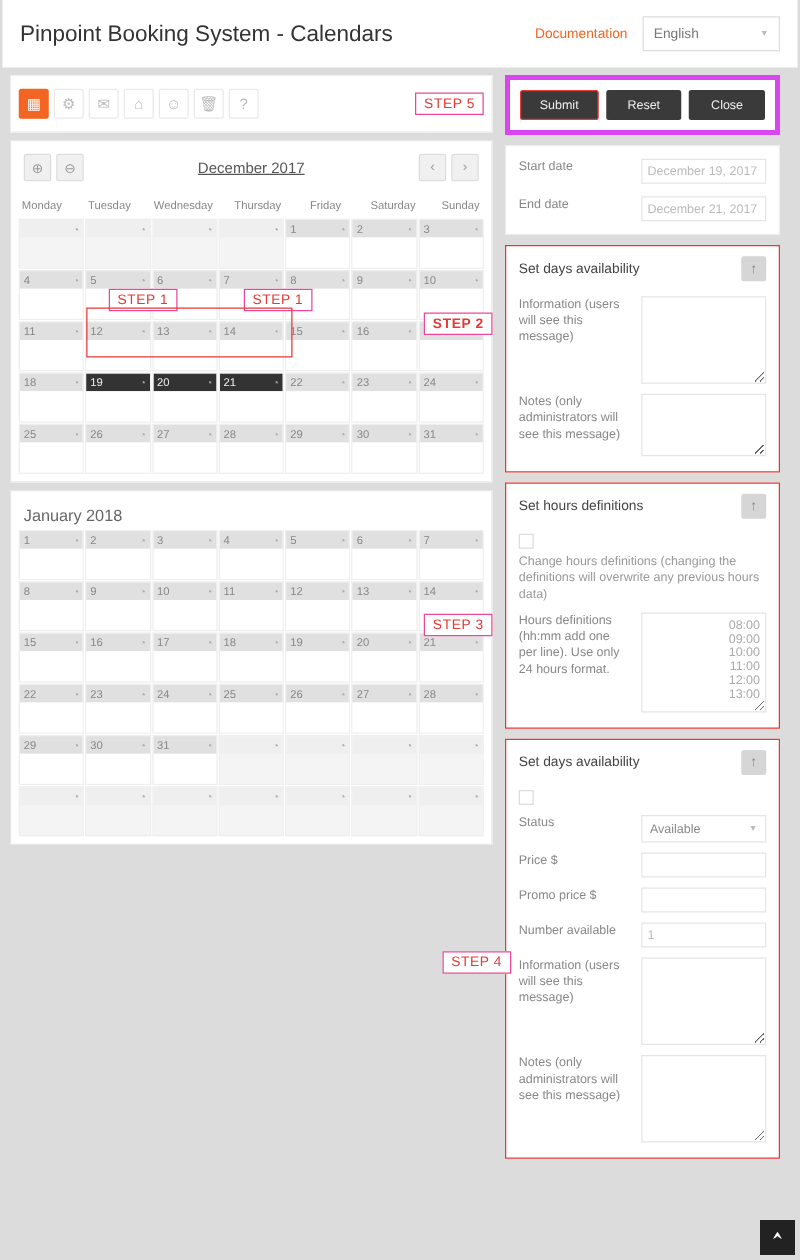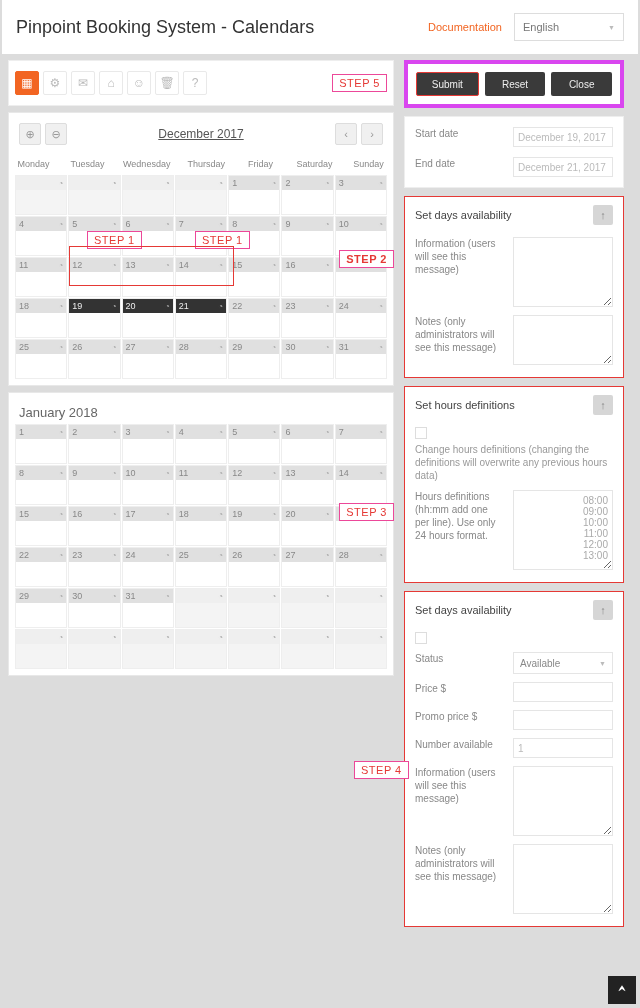--- a/index.html
+++ b/index.html
@@ -681,21 +681,21 @@
             </div>
             <div class="day outside">
               <div class="hdr">
                 <span></span>
                 <span class="clk">◔</span>
               </div>
               <div class="body"></div>
             </div>
           </div>
         </div>
-      <span class="step-float step-label" style="right:-1px; top:110px;">STEP 3</span>
+      <span class="step-float step-label" style="right:-1px; top:98px;">STEP 3</span>
     </div>
 
   </div>
 
   <div class="right">
 
     <div style="position:relative;">
       <div class="btnrow">
         <div class="btn dark outline-red">Submit</div>
         <div class="btn dark">Reset</div>

